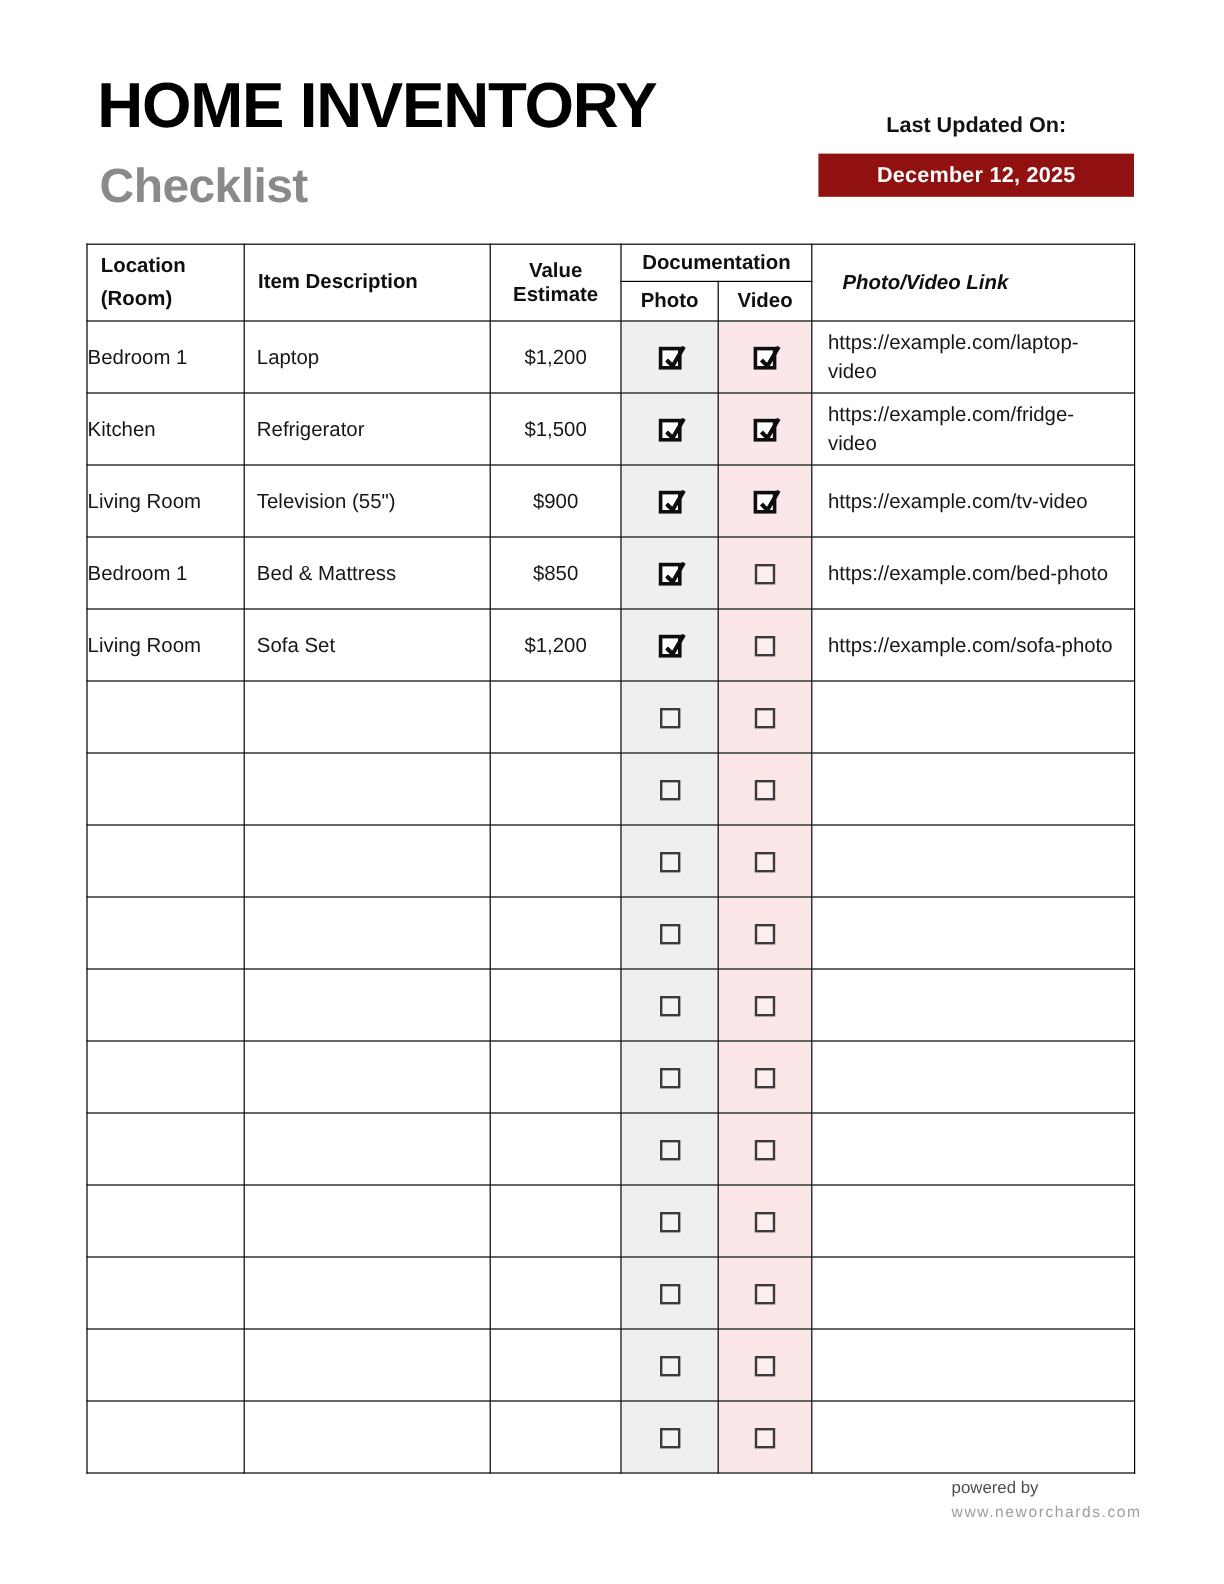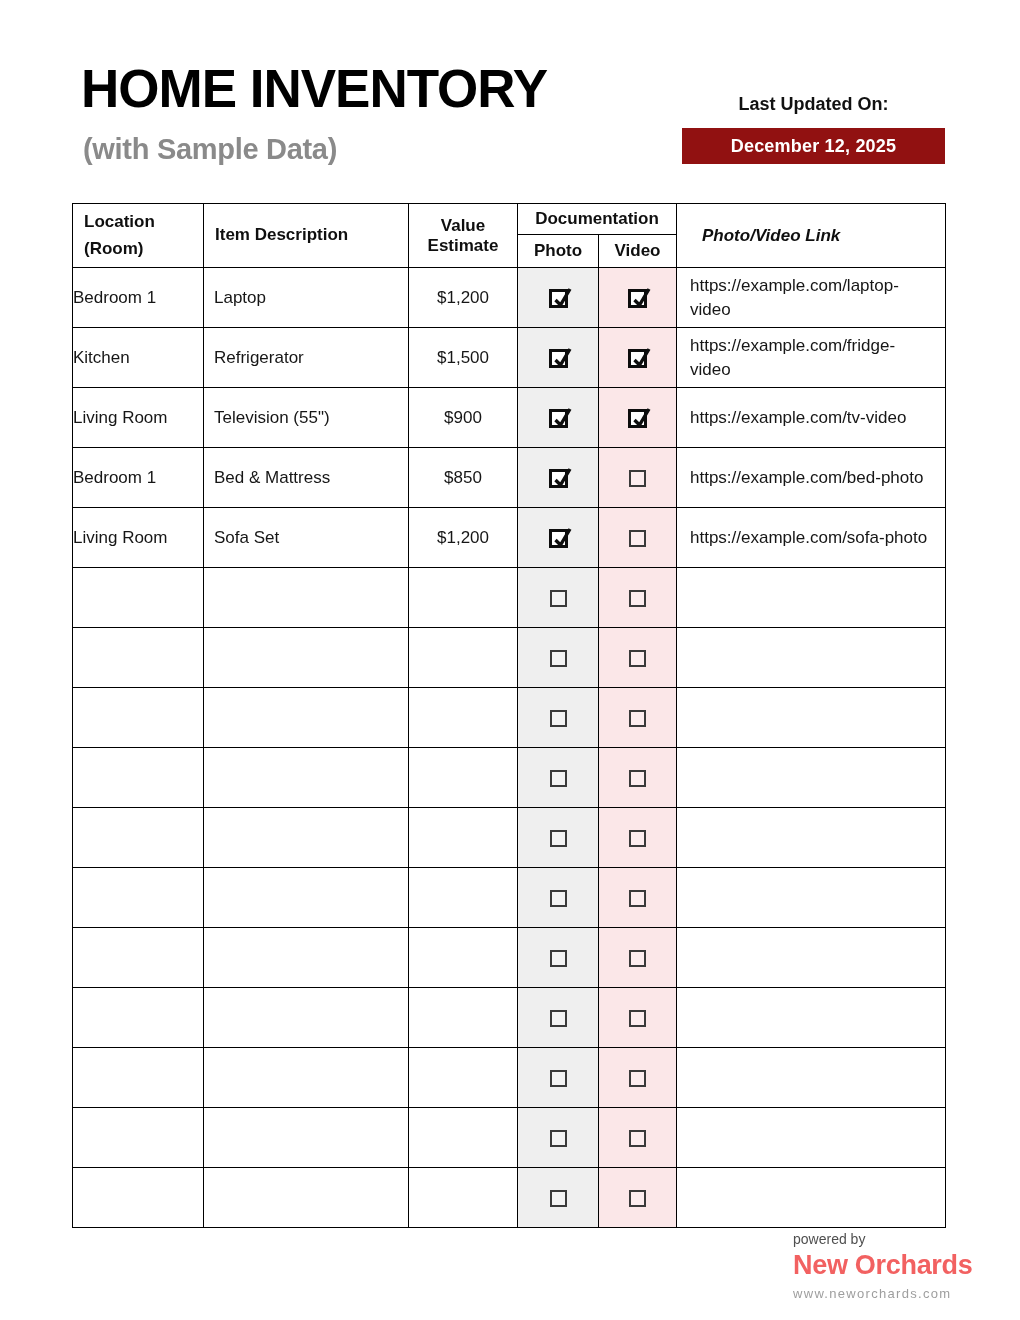--- a/index.html
+++ b/index.html
@@ -92,21 +92,21 @@
   .website { font-size:13px; color:#9e9e9e; letter-spacing:1.3px; margin-top:5px; white-space:nowrap; }
 </style>
 </head>
 <body>
 
 <div class="page">
 
   <div class="main-title">HOME INVENTORY</div>
 
   <div class="subtitle-row">
-    <span class="subtitle-note">(with Sample Data)</span>
+    <span class="subtitle">Checklist</span>
   </div>
 
   <div class="updated-label">Last Updated On:</div>
   <div class="date-box">December 12, 2025</div>
 
   <table class="inv">
     <colgroup>
       <col style="width:131px">
       <col style="width:205px">
       <col style="width:109px">
@@ -334,17 +334,16 @@
     <td class="c-video">
       <span class="cb"></span>
     </td>
     <td class="c-link"></td>
   </tr>
       </tbody>
   </table>
 
   <div class="footer">
     <div class="powered-by">powered by</div>
-    <div class="brand">New Orchards</div>
     <div class="website">www.neworchards.com</div>
   </div>
 
 </div>
 
 </body></html>

